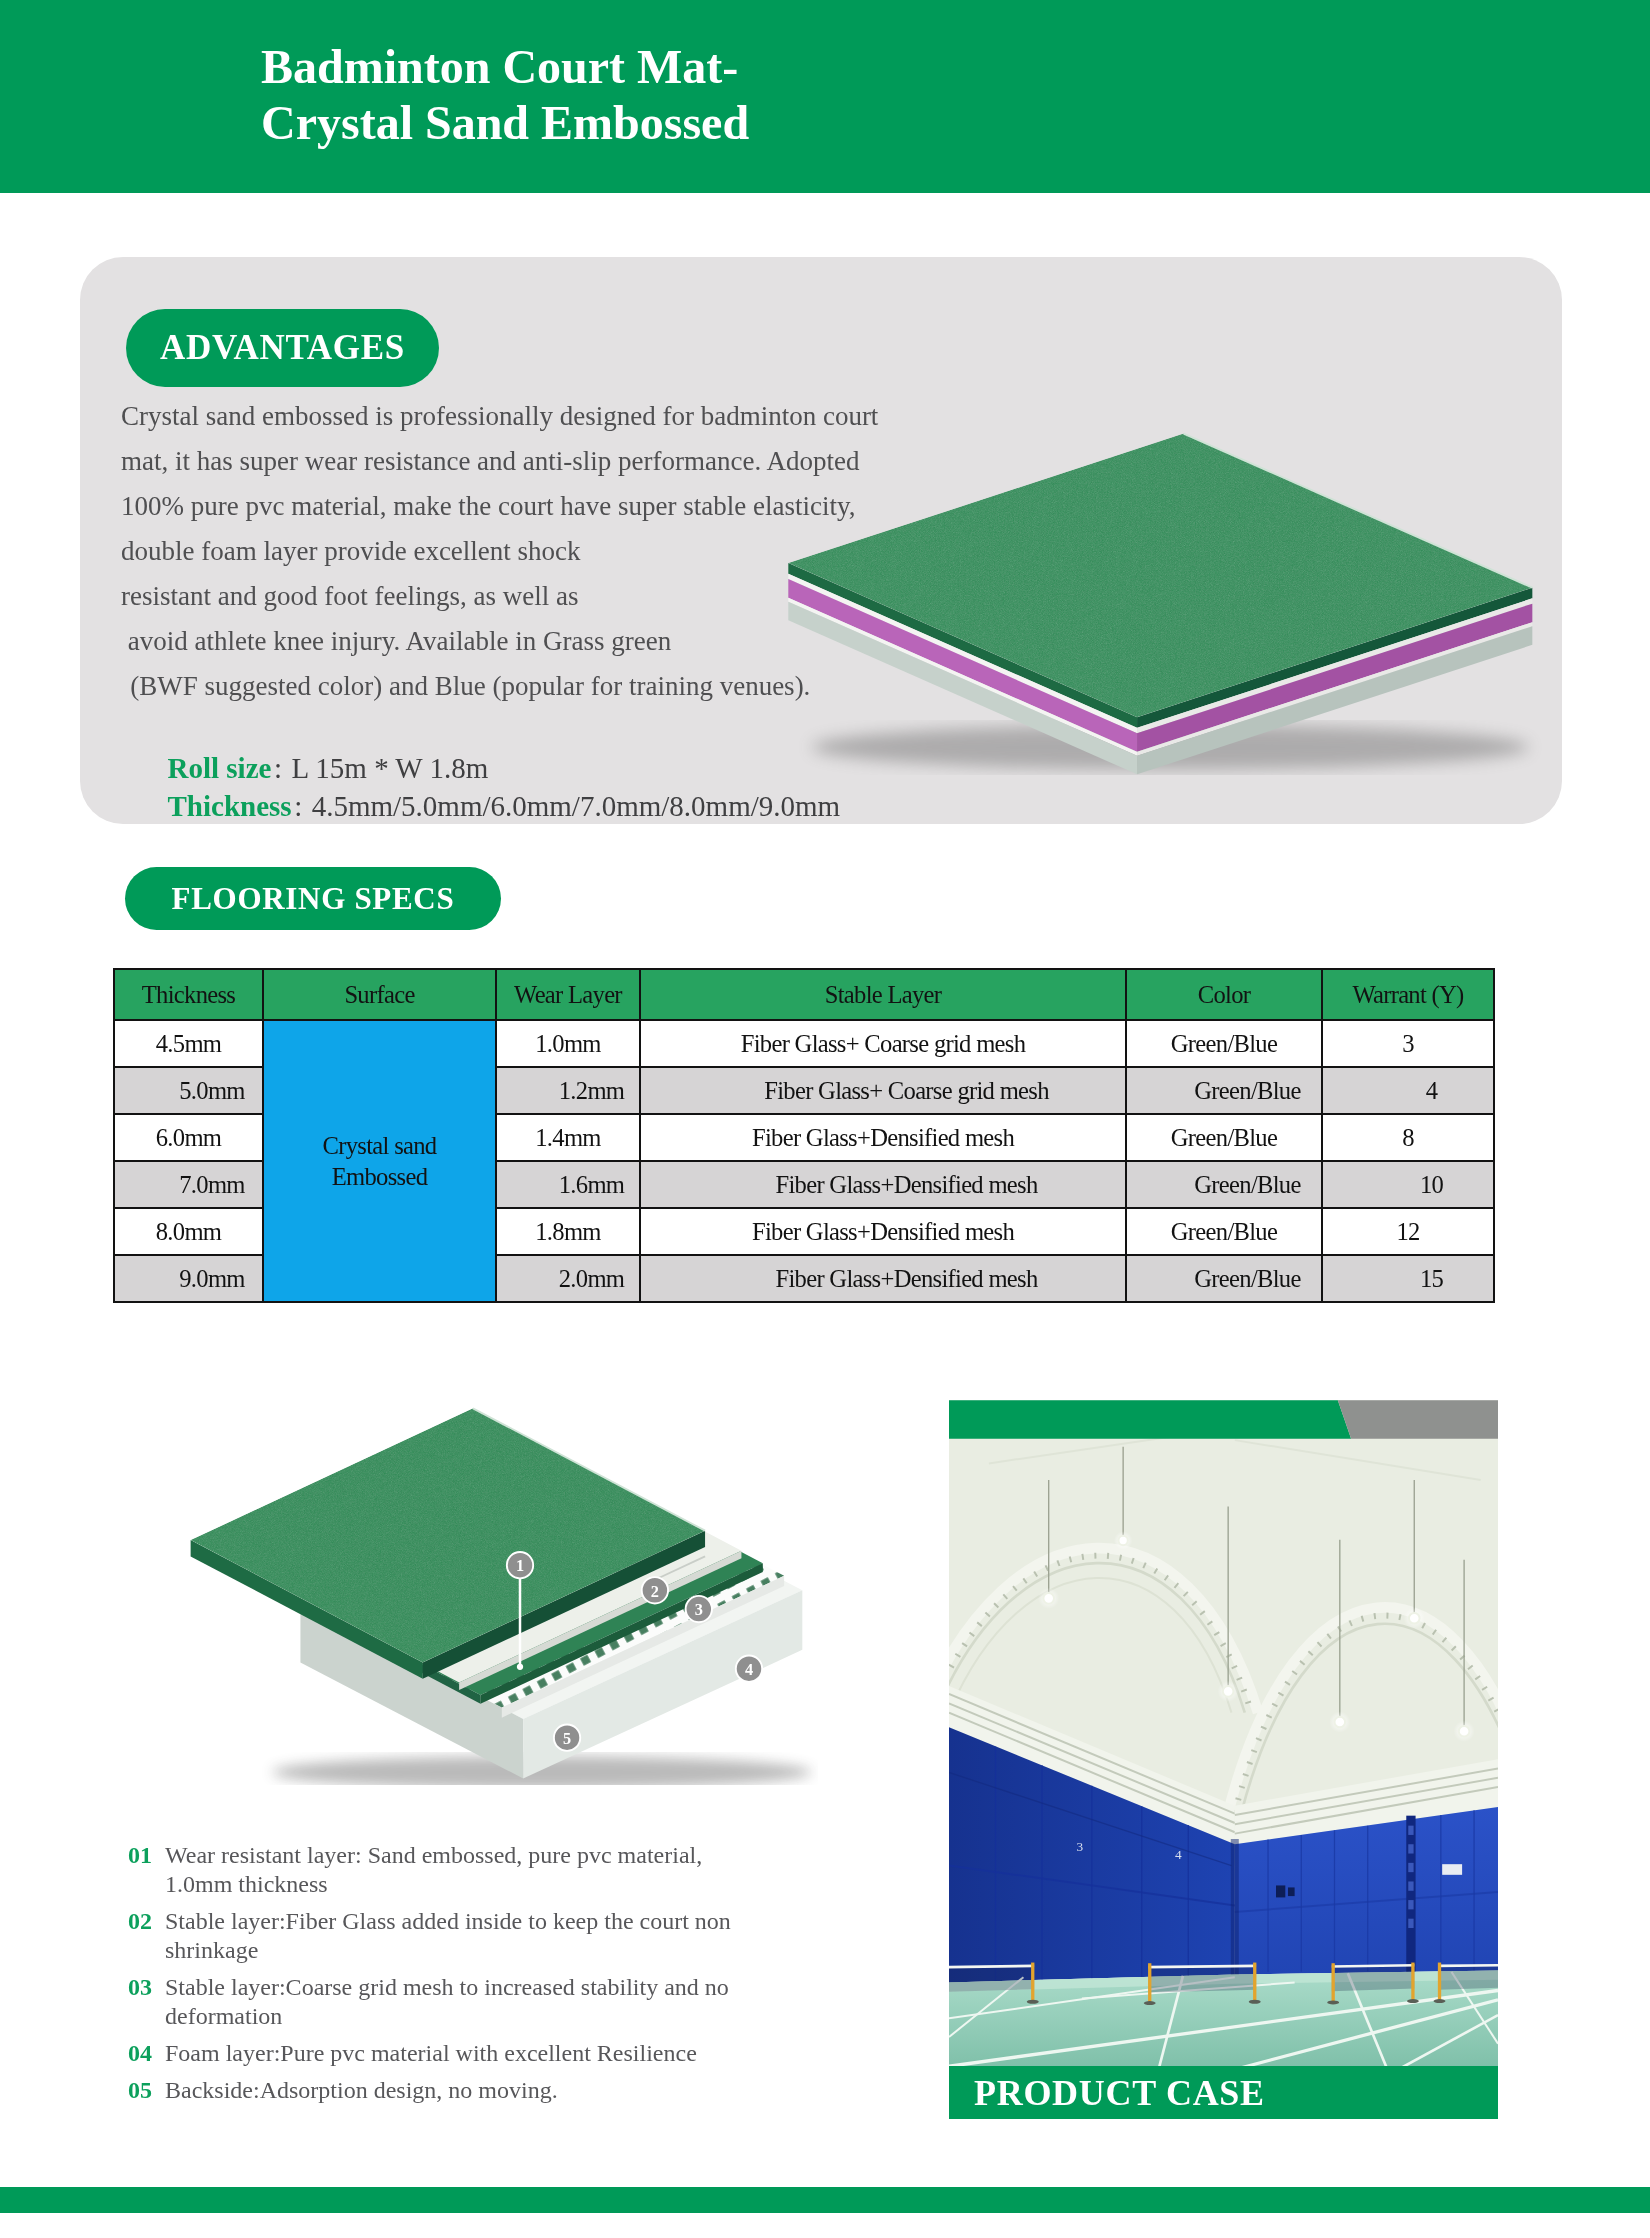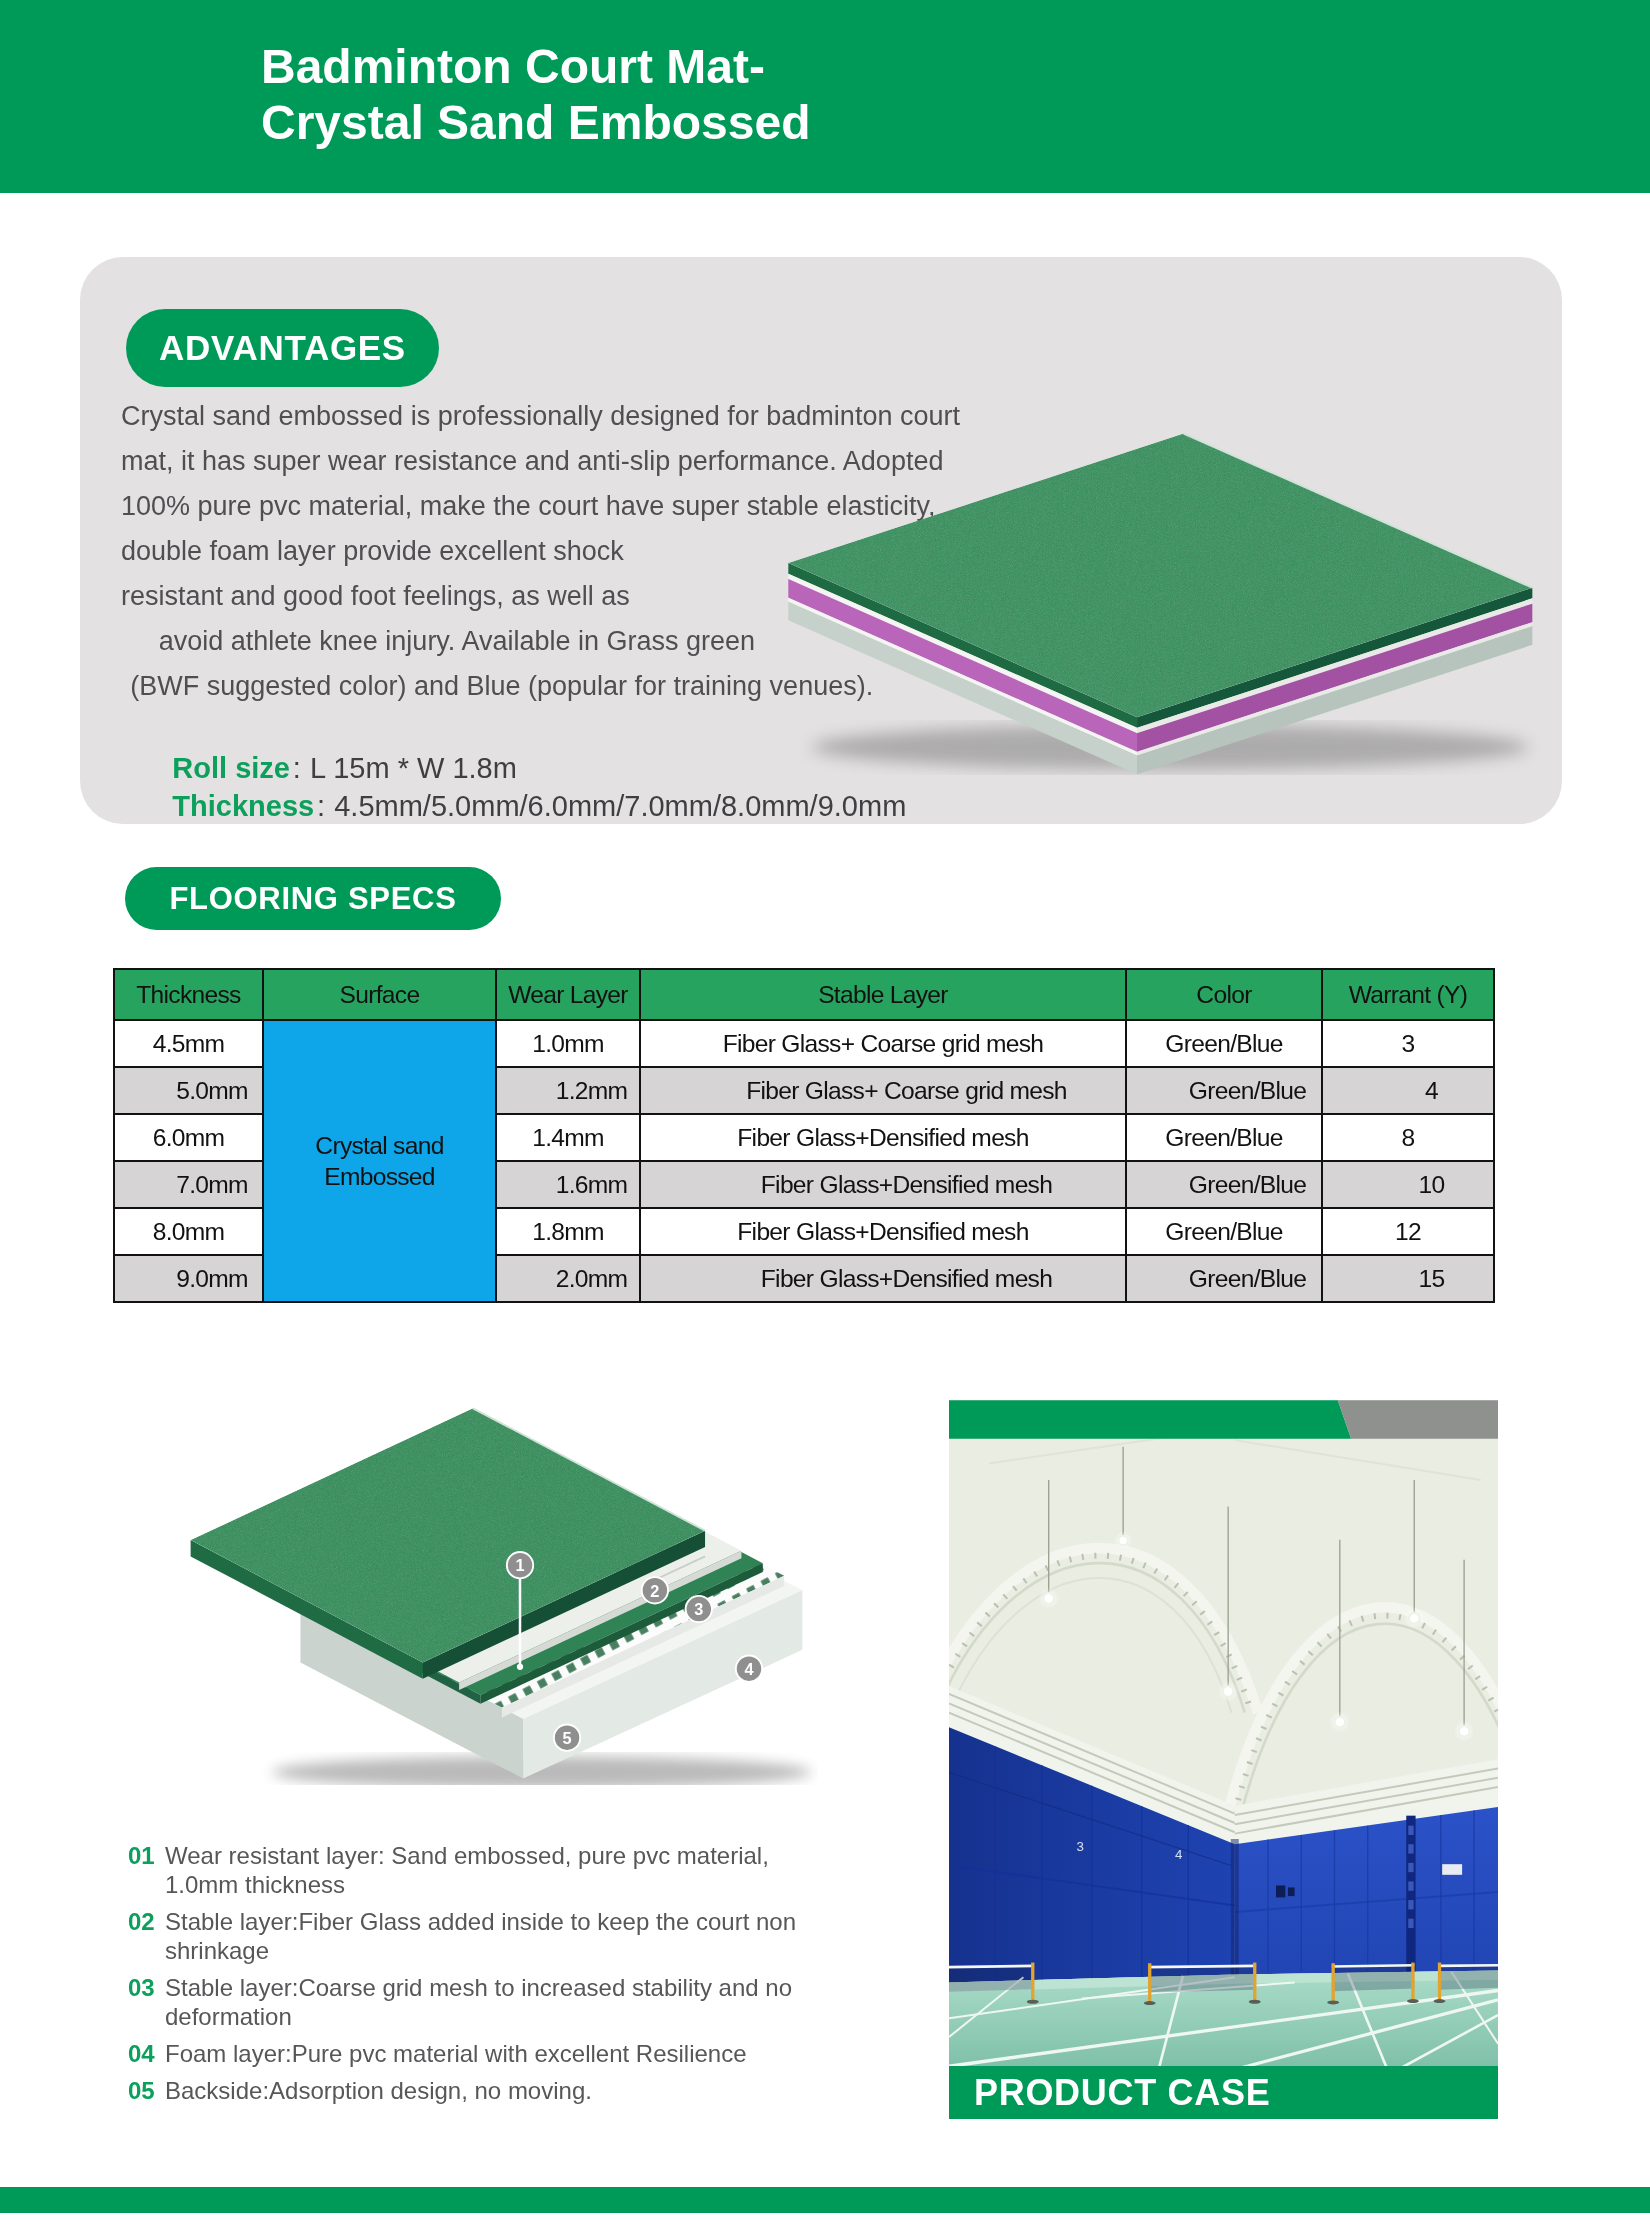--- a/index.html
+++ b/index.html
@@ -1,32 +1,32 @@
 <!DOCTYPE html>
 <html style="font-size:10.6px"><head>
 <meta charset="utf-8">
 <style>
   html,body{margin:0;padding:0;background:#ffffff;}
   .page{position:relative;width:1650px;height:2213px;background:#ffffff;
-        font-family:Liberation Sans, sans-serif;overflow:hidden;}
+        font-family:Liberation Serif, serif;overflow:hidden;}
 
   
   .header{position:absolute;left:0;top:0;width:1650px;height:193px;background:#009a58;}
   .header-title{position:absolute;left:261px;top:39px;color:#ffffff;
                 font-size:48px;font-weight:bold;line-height:56px;letter-spacing:0;}
 
   
   .adv-box{position:absolute;left:80px;top:257px;width:1482px;height:567px;
            background:#e3e1e2;border-radius:43px;}
   .pill{background:#009a58;border-radius:47px;color:#ffffff;font-weight:bold;
         display:flex;align-items:center;justify-content:center;letter-spacing:0.7px;}
   .pill-adv{position:absolute;left:46px;top:45px;width:313px;height:78px;font-size:35px;margin-top:7px;}
   .adv-para{position:absolute;left:41px;top:137px;font-size:27px;line-height:45px;color:#4f4f51;}
   .adv-para div{height:45px;white-space:pre;}
-  .adv-para div:nth-child(6){padding-left:6.7px;margin-left:31px;}
+  .adv-para div:nth-child(6){padding-left:6.7px;}
   .adv-para div:nth-child(7){padding-left:9.3px;}
   .mat-art{position:absolute;left:677px;top:150px;width:810px;height:372px;}
   .spec-line{position:absolute;left:44px;font-size:29px;color:#3f3f41;white-space:pre;}
   .spec-line .lbl{color:#0ca05c;font-weight:bold;}
   .spec-line .sep{margin:0 9.3px 0 2.7px;color:#3f3f41;}
   .spec-roll{top:462px;}
   .spec-thk{top:500px;}
 
   
   .pill-specs{position:absolute;left:125px;top:867px;width:376px;height:63px;font-size:31px;}

